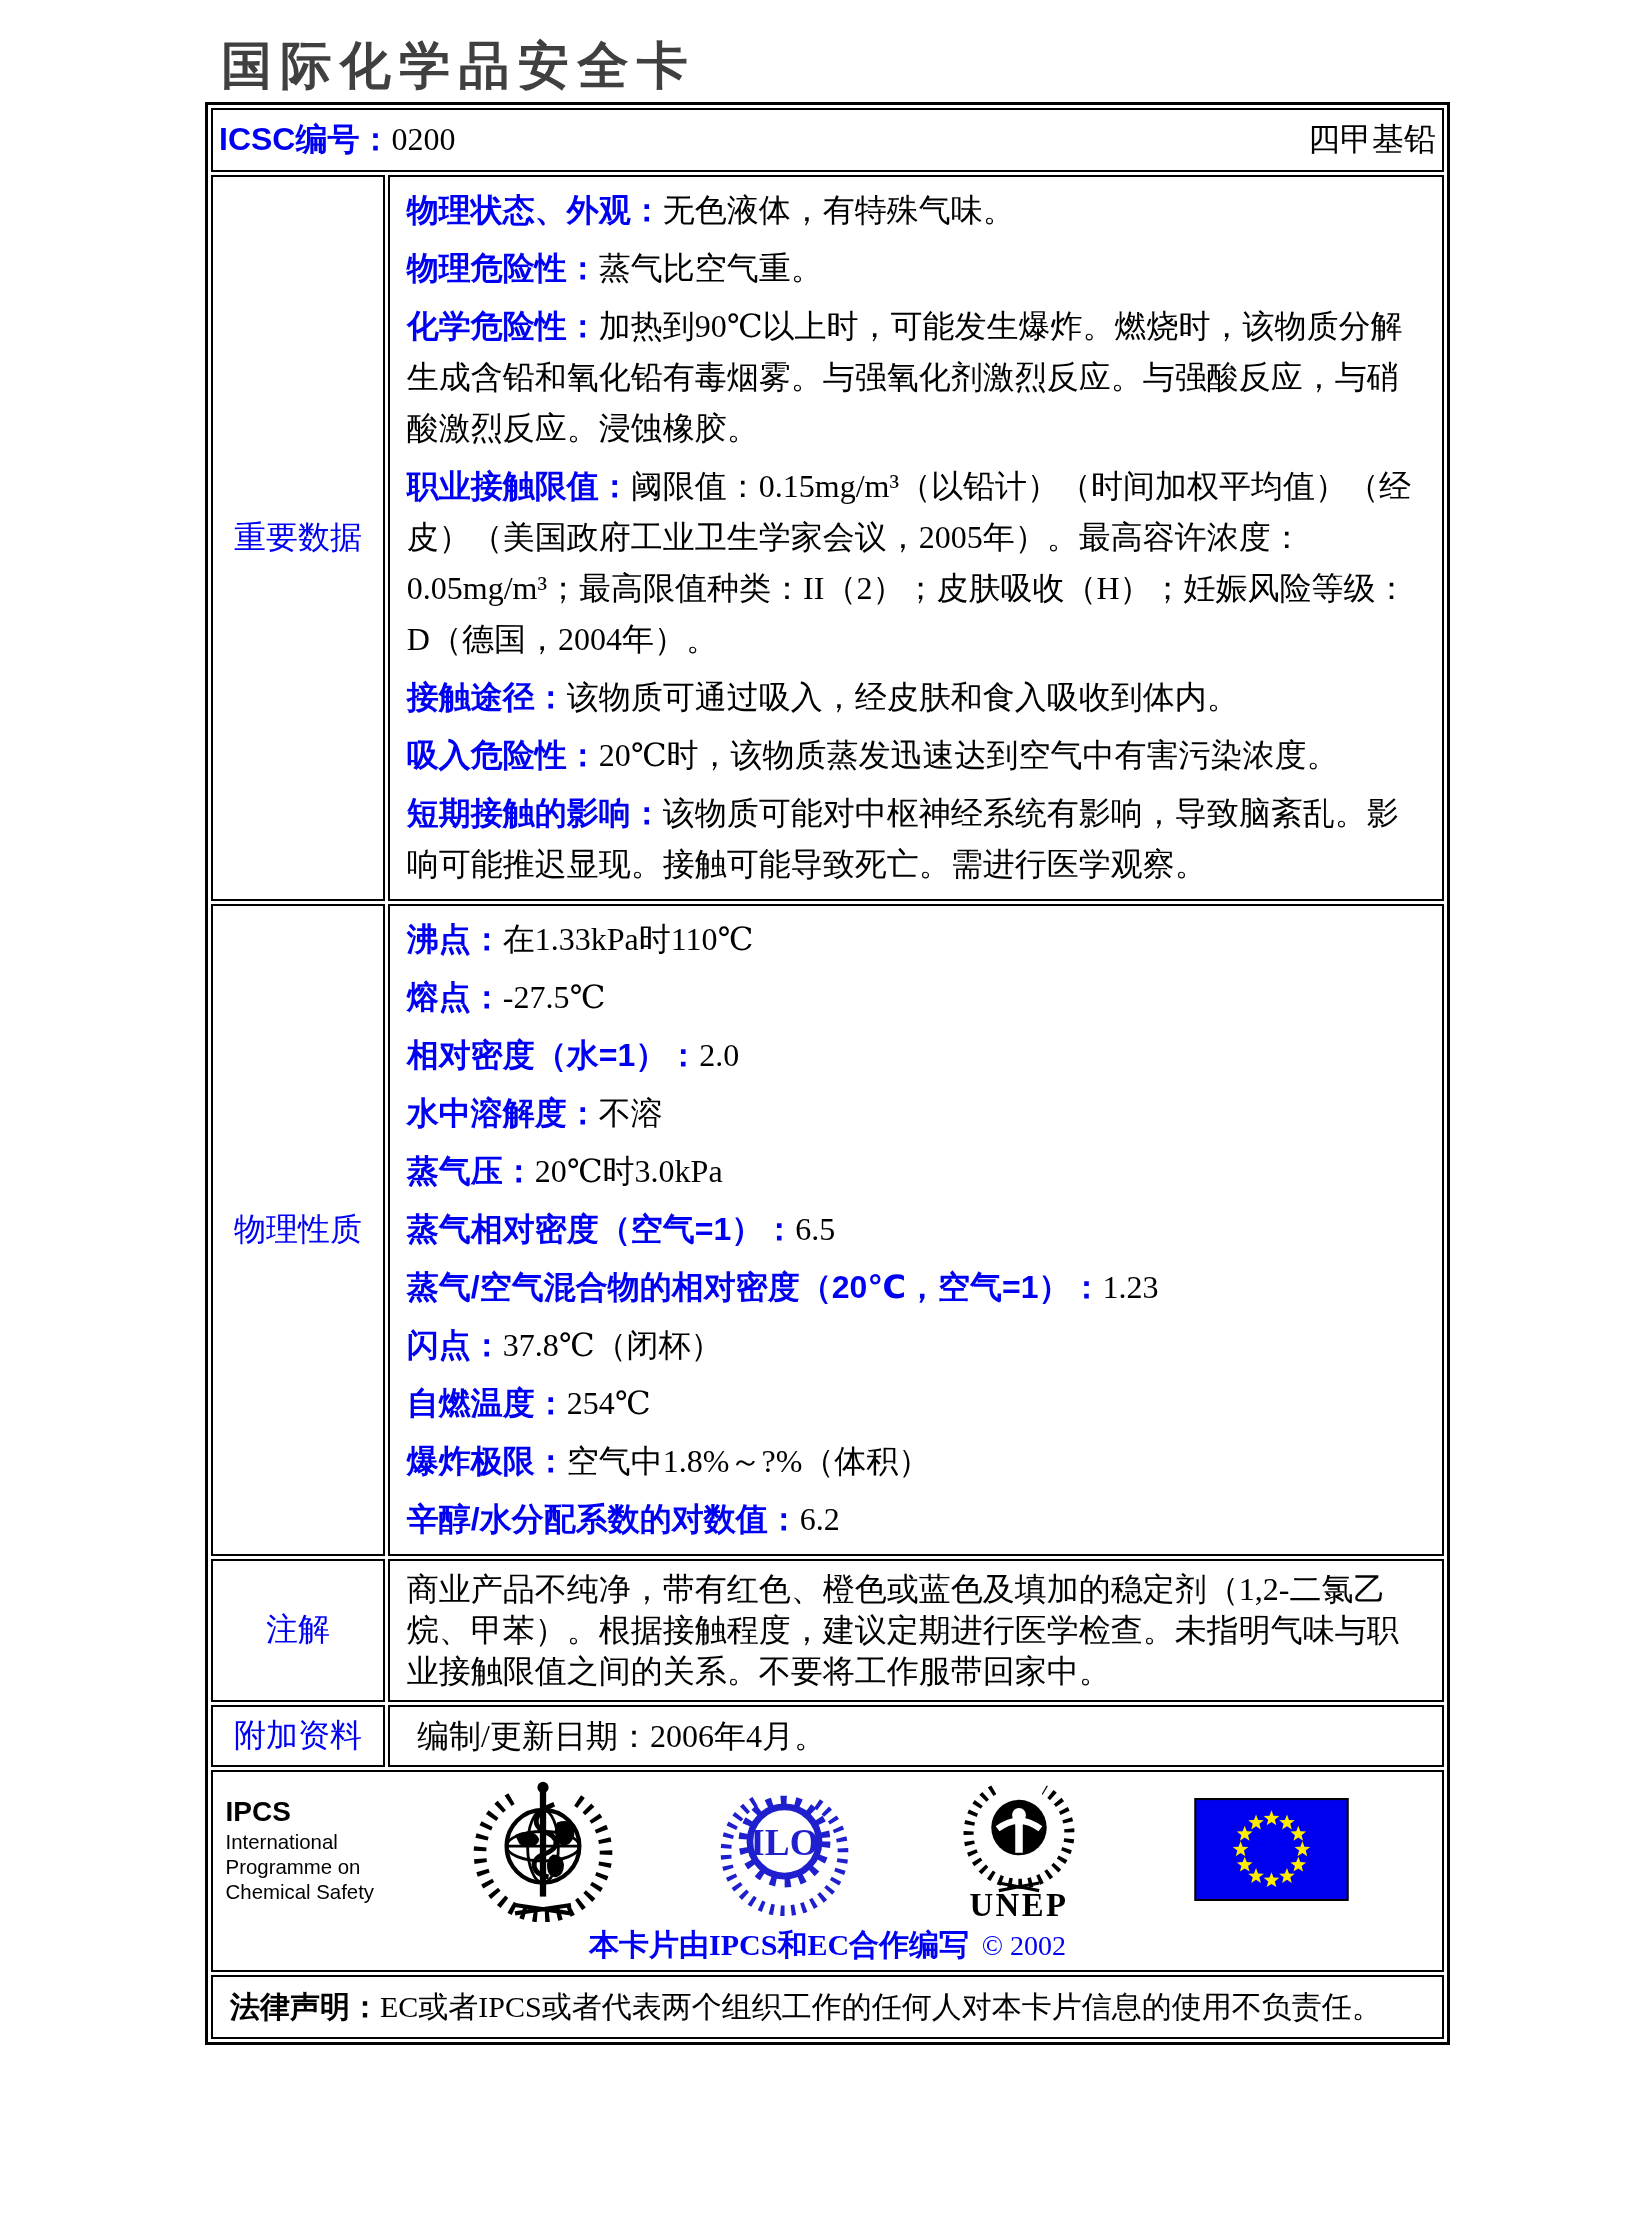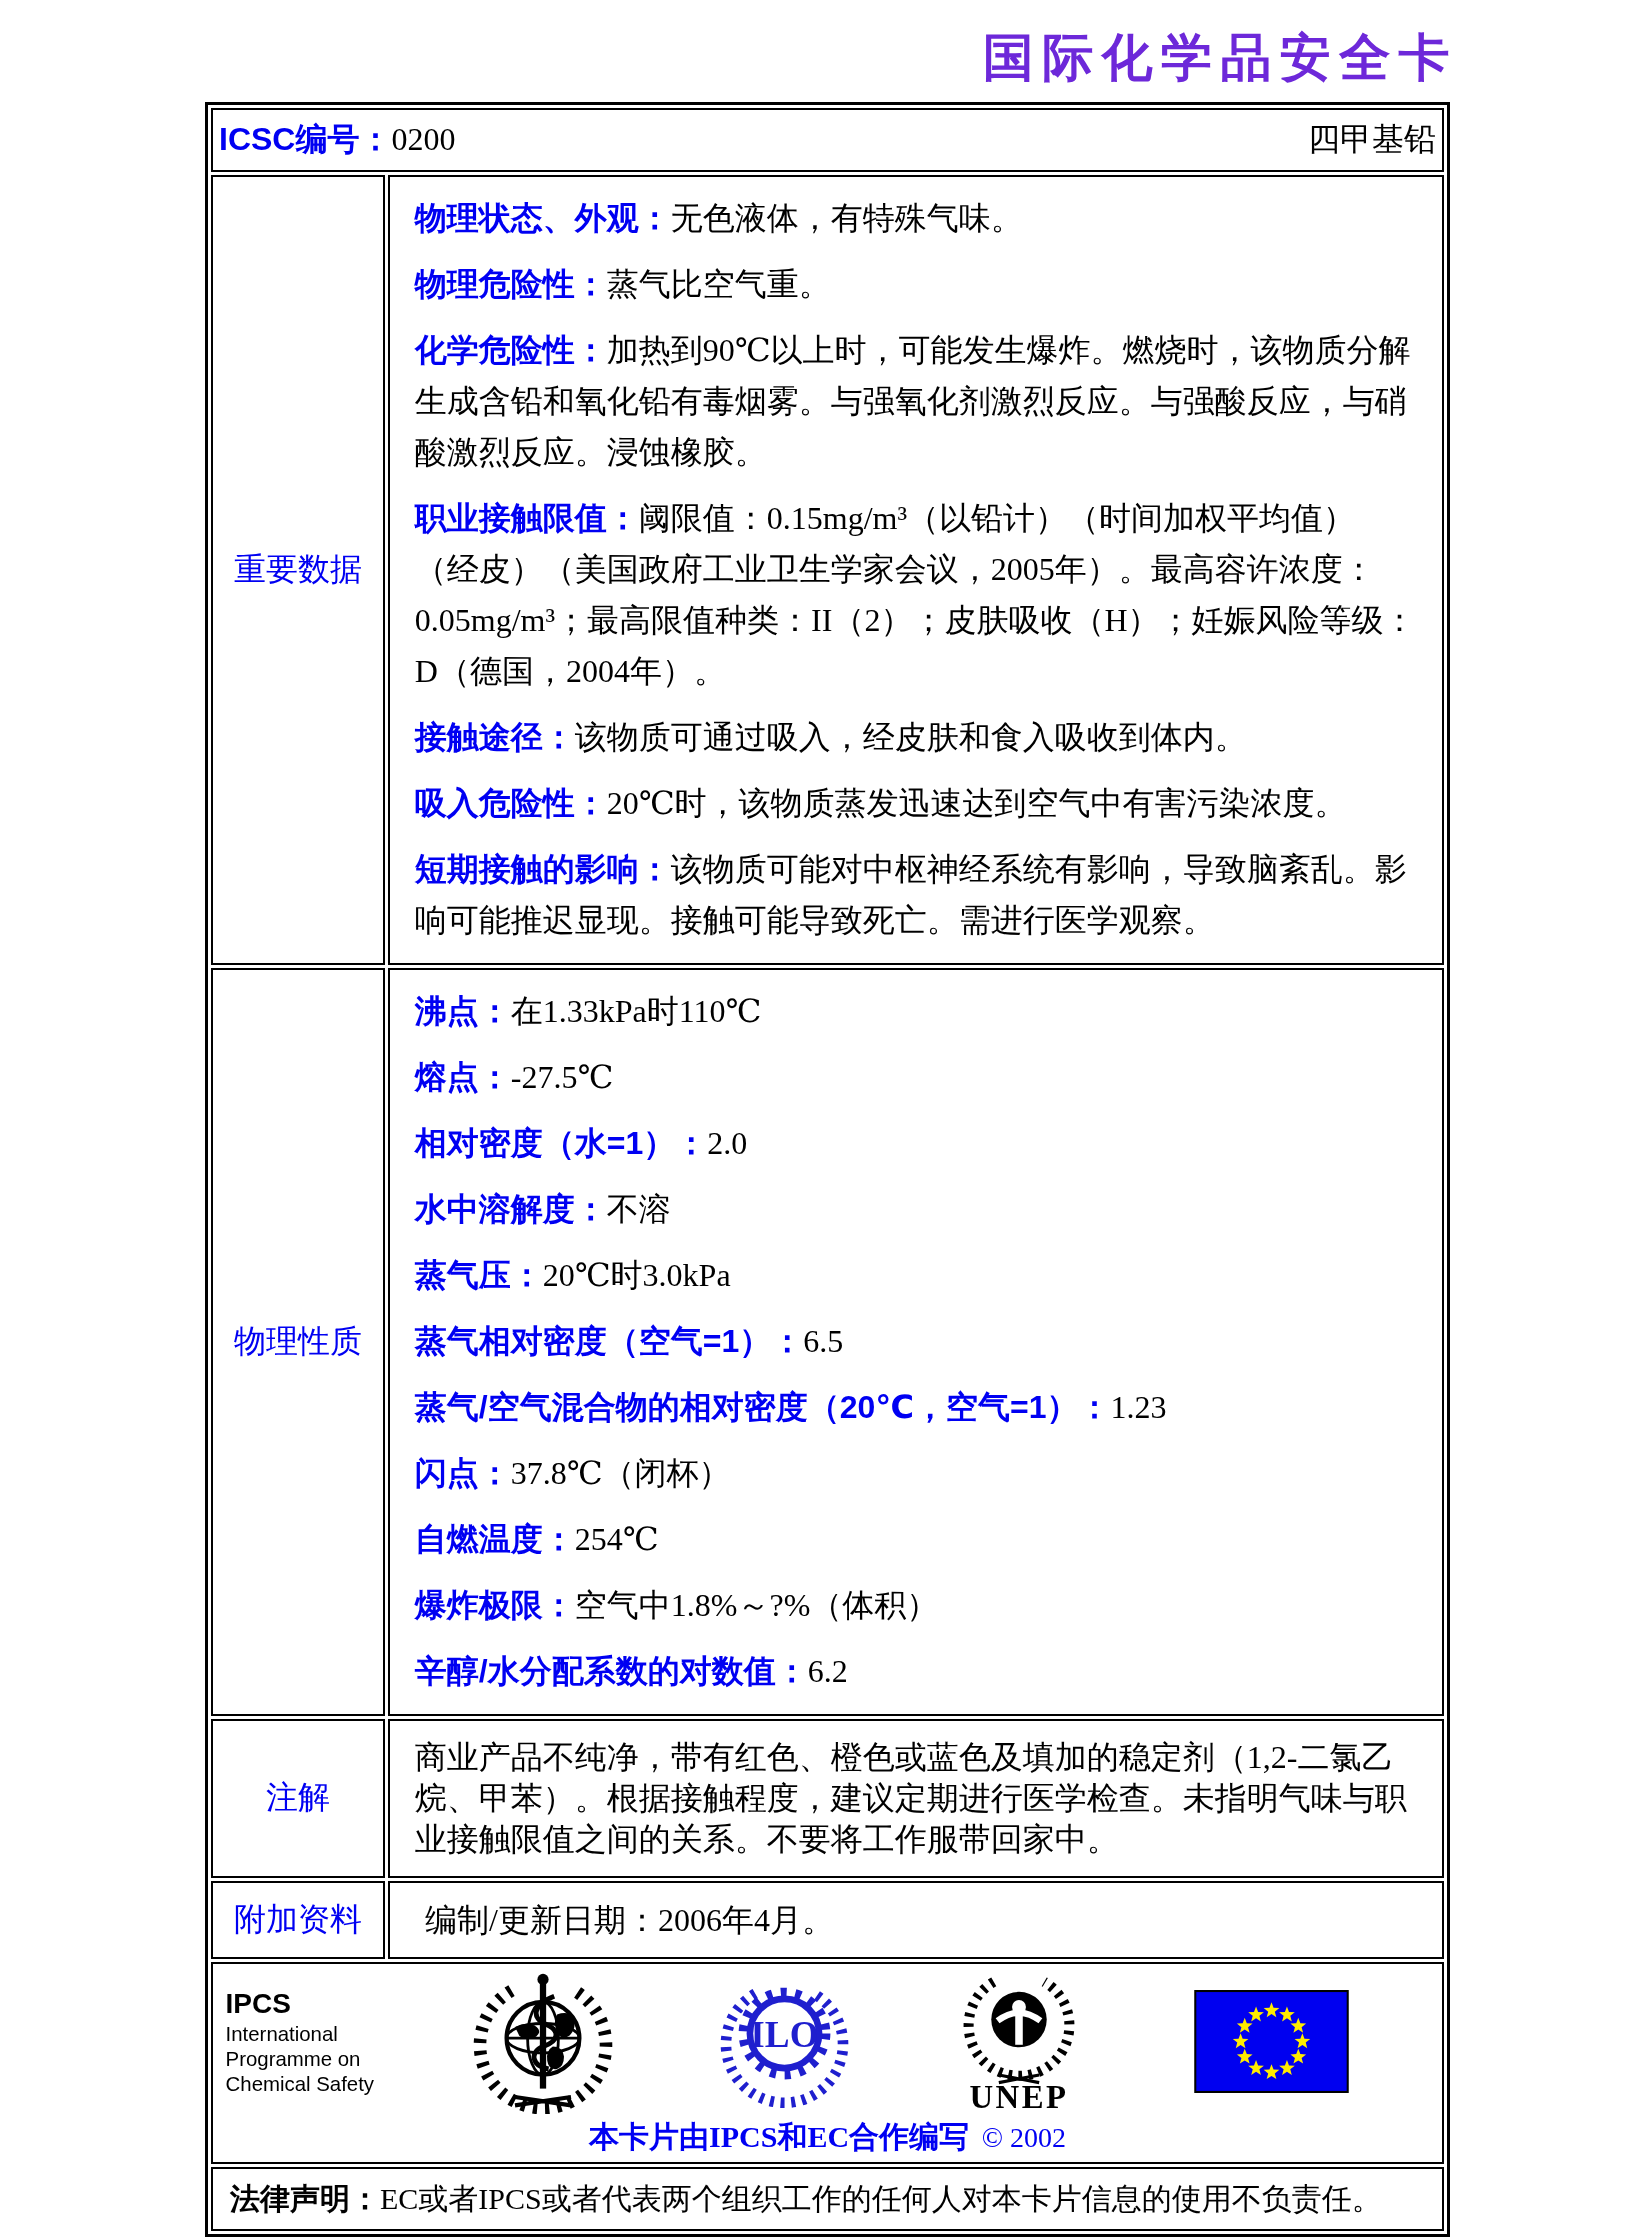--- a/index.html
+++ b/index.html
@@ -3,44 +3,44 @@
 <meta charset="utf-8">
 <style>
   html,body{margin:0;padding:0;background:#ffffff;}
   body{
     width:1645px;height:2239px;position:relative;
     font-family:"Liberation Serif","DejaVu Serif",serif;
     color:#000;
   }
   .title{
     position:absolute;left:205px;top:15.5px;width:1245px;
-    margin:8px;text-align:right;
+    margin:16px;text-align:left;
     font-family:"Liberation Serif","DejaVu Serif",serif;
     font-size:51px;font-weight:bold;letter-spacing:8.4px;
-    color:#6d28d9;
+    color:#404040;
   }
   table.card{
     position:absolute;left:205px;top:102px;width:1245px;
     border:3.5px solid #000;border-spacing:3.5px;border-collapse:separate;
     table-layout:fixed;
   }
   col.c-label{width:174px;}
   td{border:2.8px solid #000;vertical-align:middle;background:#fff;}
   td.rowlab{
     text-align:center;
     font-family:"Liberation Sans","DejaVu Sans",sans-serif;
     font-size:32px;color:#0000f2;
     padding:2.8px;
   }
   td.content{padding:1.4px 9.8px;font-size:32px;line-height:51px;vertical-align:middle;}
   .lbl{
     font-family:"Liberation Sans","DejaVu Sans",sans-serif;
     font-weight:bold;color:#0000f2;
   }
-  p.item,p.pitem{margin:15px;padding:0;}
+  p.item,p.pitem{margin:7px;padding:0;}
   td.icsc-row{height:60px;padding:0 6px;font-size:32px;}
   .icsc-flex{display:flex;justify-content:space-between;align-items:center;width:100%;}
   .icsc-left .lbl{font-weight:bold;}
   td.imp{min-height:646px;}
   td.phys{min-height:555px;}
   td.env{min-height:98px;}
   td.notes{line-height:41px;min-height:118px;}
   td.addl{line-height:41px;height:39px;padding-left:20px;}
   td.logos-cell{height:188px;padding:4.2px 12.6px;}
   .logo-row{display:flex;align-items:center;}

